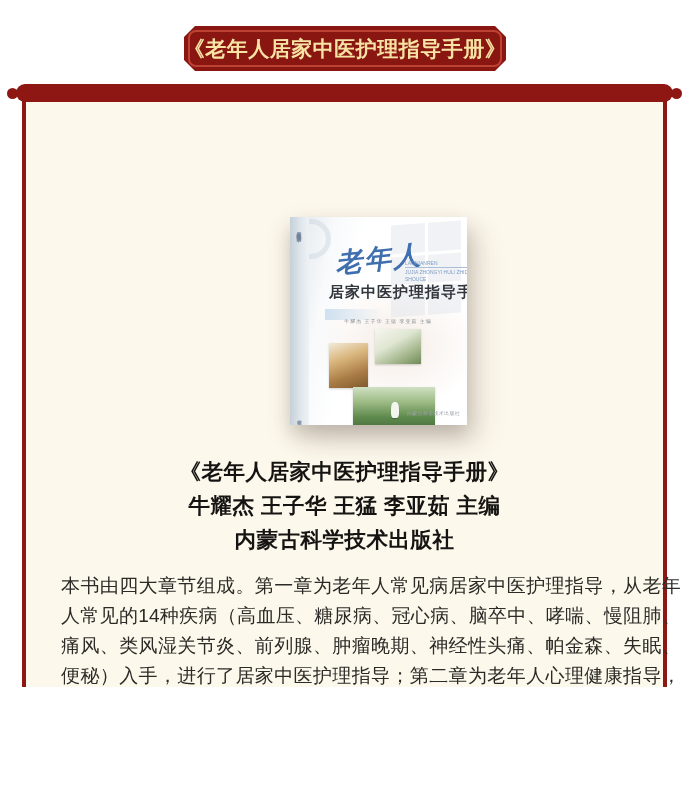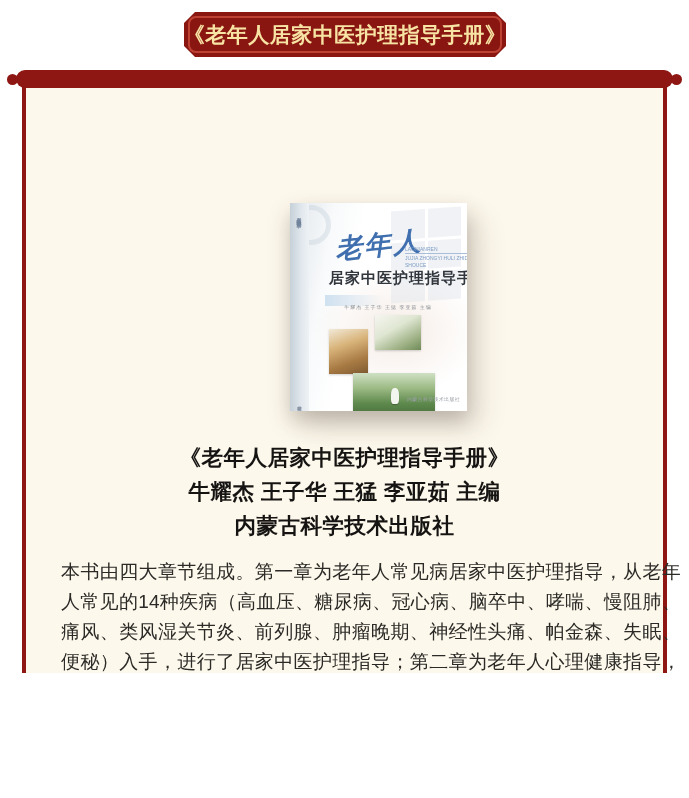--- a/index.html
+++ b/index.html
@@ -6,21 +6,21 @@
     --accent-red:#8E1713;
     --banner-red:#8A1611;
     --banner-stroke:#BE4233;
     --banner-gold:#F7E3A4;
     --panel-cream:#FDF8EC;
     --ink:#2B2A26;
   }
   *{margin:0;padding:0;box-sizing:border-box;}
   html,body{background:#fff;}
   body{font-family:"Liberation Sans",sans-serif;}
-  .page{position:relative;width:689px;height:673px;background:#fff;overflow:hidden;margin:0 auto;}
+  .page{position:relative;width:689px;height:673px;background:#fff;overflow:hidden;margin:14px auto;}
 
   
   .banner{
     position:absolute;left:184px;top:12px;width:322px;height:45px;
     background:var(--banner-red);
     clip-path:polygon(11px 0,calc(100% - 11px) 0,100% 11px,100% calc(100% - 11px),calc(100% - 11px) 100%,11px 100%,0 calc(100% - 11px),0 11px);
     display:flex;align-items:center;justify-content:center;
   }
   .banner-inner{
     position:absolute;inset:4px;border:2px solid var(--banner-stroke);border-radius:8px;

